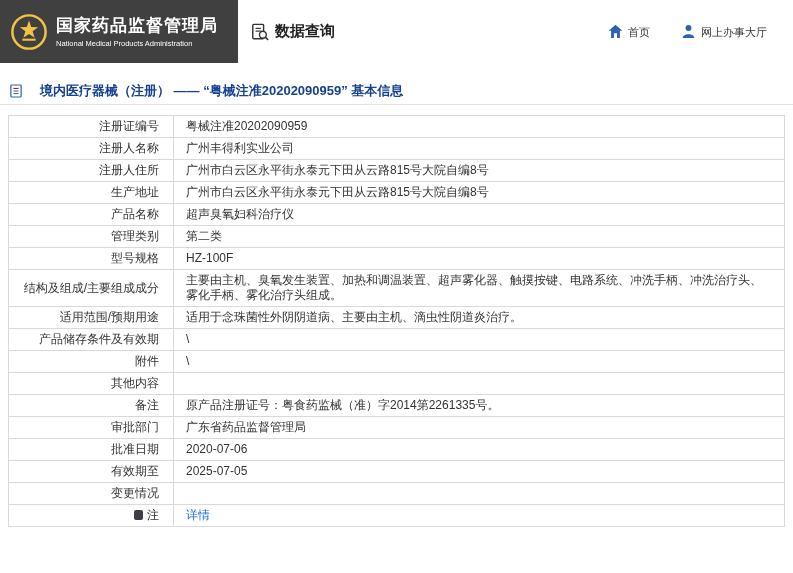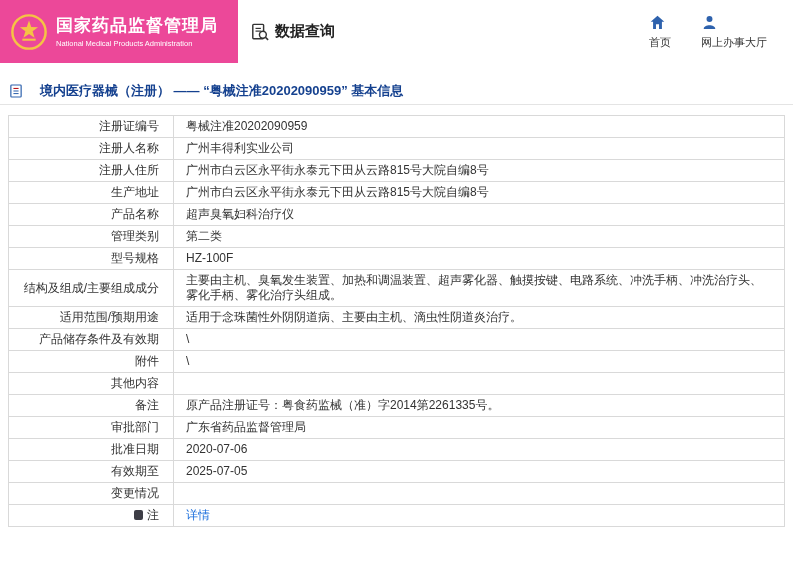--- a/index.html
+++ b/index.html
@@ -5,30 +5,30 @@
   * { margin:0; padding:0; box-sizing:border-box; }
   html,body { background:#fff; }
   body {
     width:793px; height:573px; overflow:hidden;
     font-family:"Liberation Sans","DejaVu Sans",sans-serif;
     color:#333;
   }
   
   .topbar { display:flex; align-items:center; height:63px; background:#fff; }
   .brand {
-    background:#ec4899; width:238px; height:63px;
+    background:#404040; width:238px; height:63px;
     display:flex; align-items:center; gap:8px; padding:0 10px;
     flex-shrink:0;
   }
   .emblem { width:38px; height:38px; flex-shrink:0; }
   .brand-cn { color:#fff; font-size:17px; font-weight:bold; letter-spacing:1px; line-height:20px; white-space:nowrap; }
   .brand-en { color:#fff; font-size:7.5px; margin-top:3px; white-space:nowrap; }
   .dataquery { display:flex; align-items:flex-end; gap:6px; margin-left:13px; font-size:15px; font-weight:bold; color:#222; white-space:nowrap; }
   .navlinks { margin-left:auto; display:flex; gap:30px; padding-right:26px; }
-  .navitem { display:flex; flex-direction:column; align-items:flex-start; gap:4px; font-size:11px; color:#333; text-decoration:none; cursor:pointer; }
+  .navitem { display:flex; flex-direction:row; align-items:flex-end; gap:4px; font-size:11px; color:#333; text-decoration:none; cursor:pointer; }
   .navitem .ic { width:17px; height:17px; display:block; }
   
   .titlebar {
     display:flex; align-items:center; gap:18px;
     margin-top:15px; height:27px; padding:0 10px;
     border-bottom:1px solid #e4e4e4;
     font-size:13px; font-weight:600; color:#15418f; white-space:nowrap;
   }
   .titlebar .doc-ic { width:12px; height:14px; flex-shrink:0; }
   

